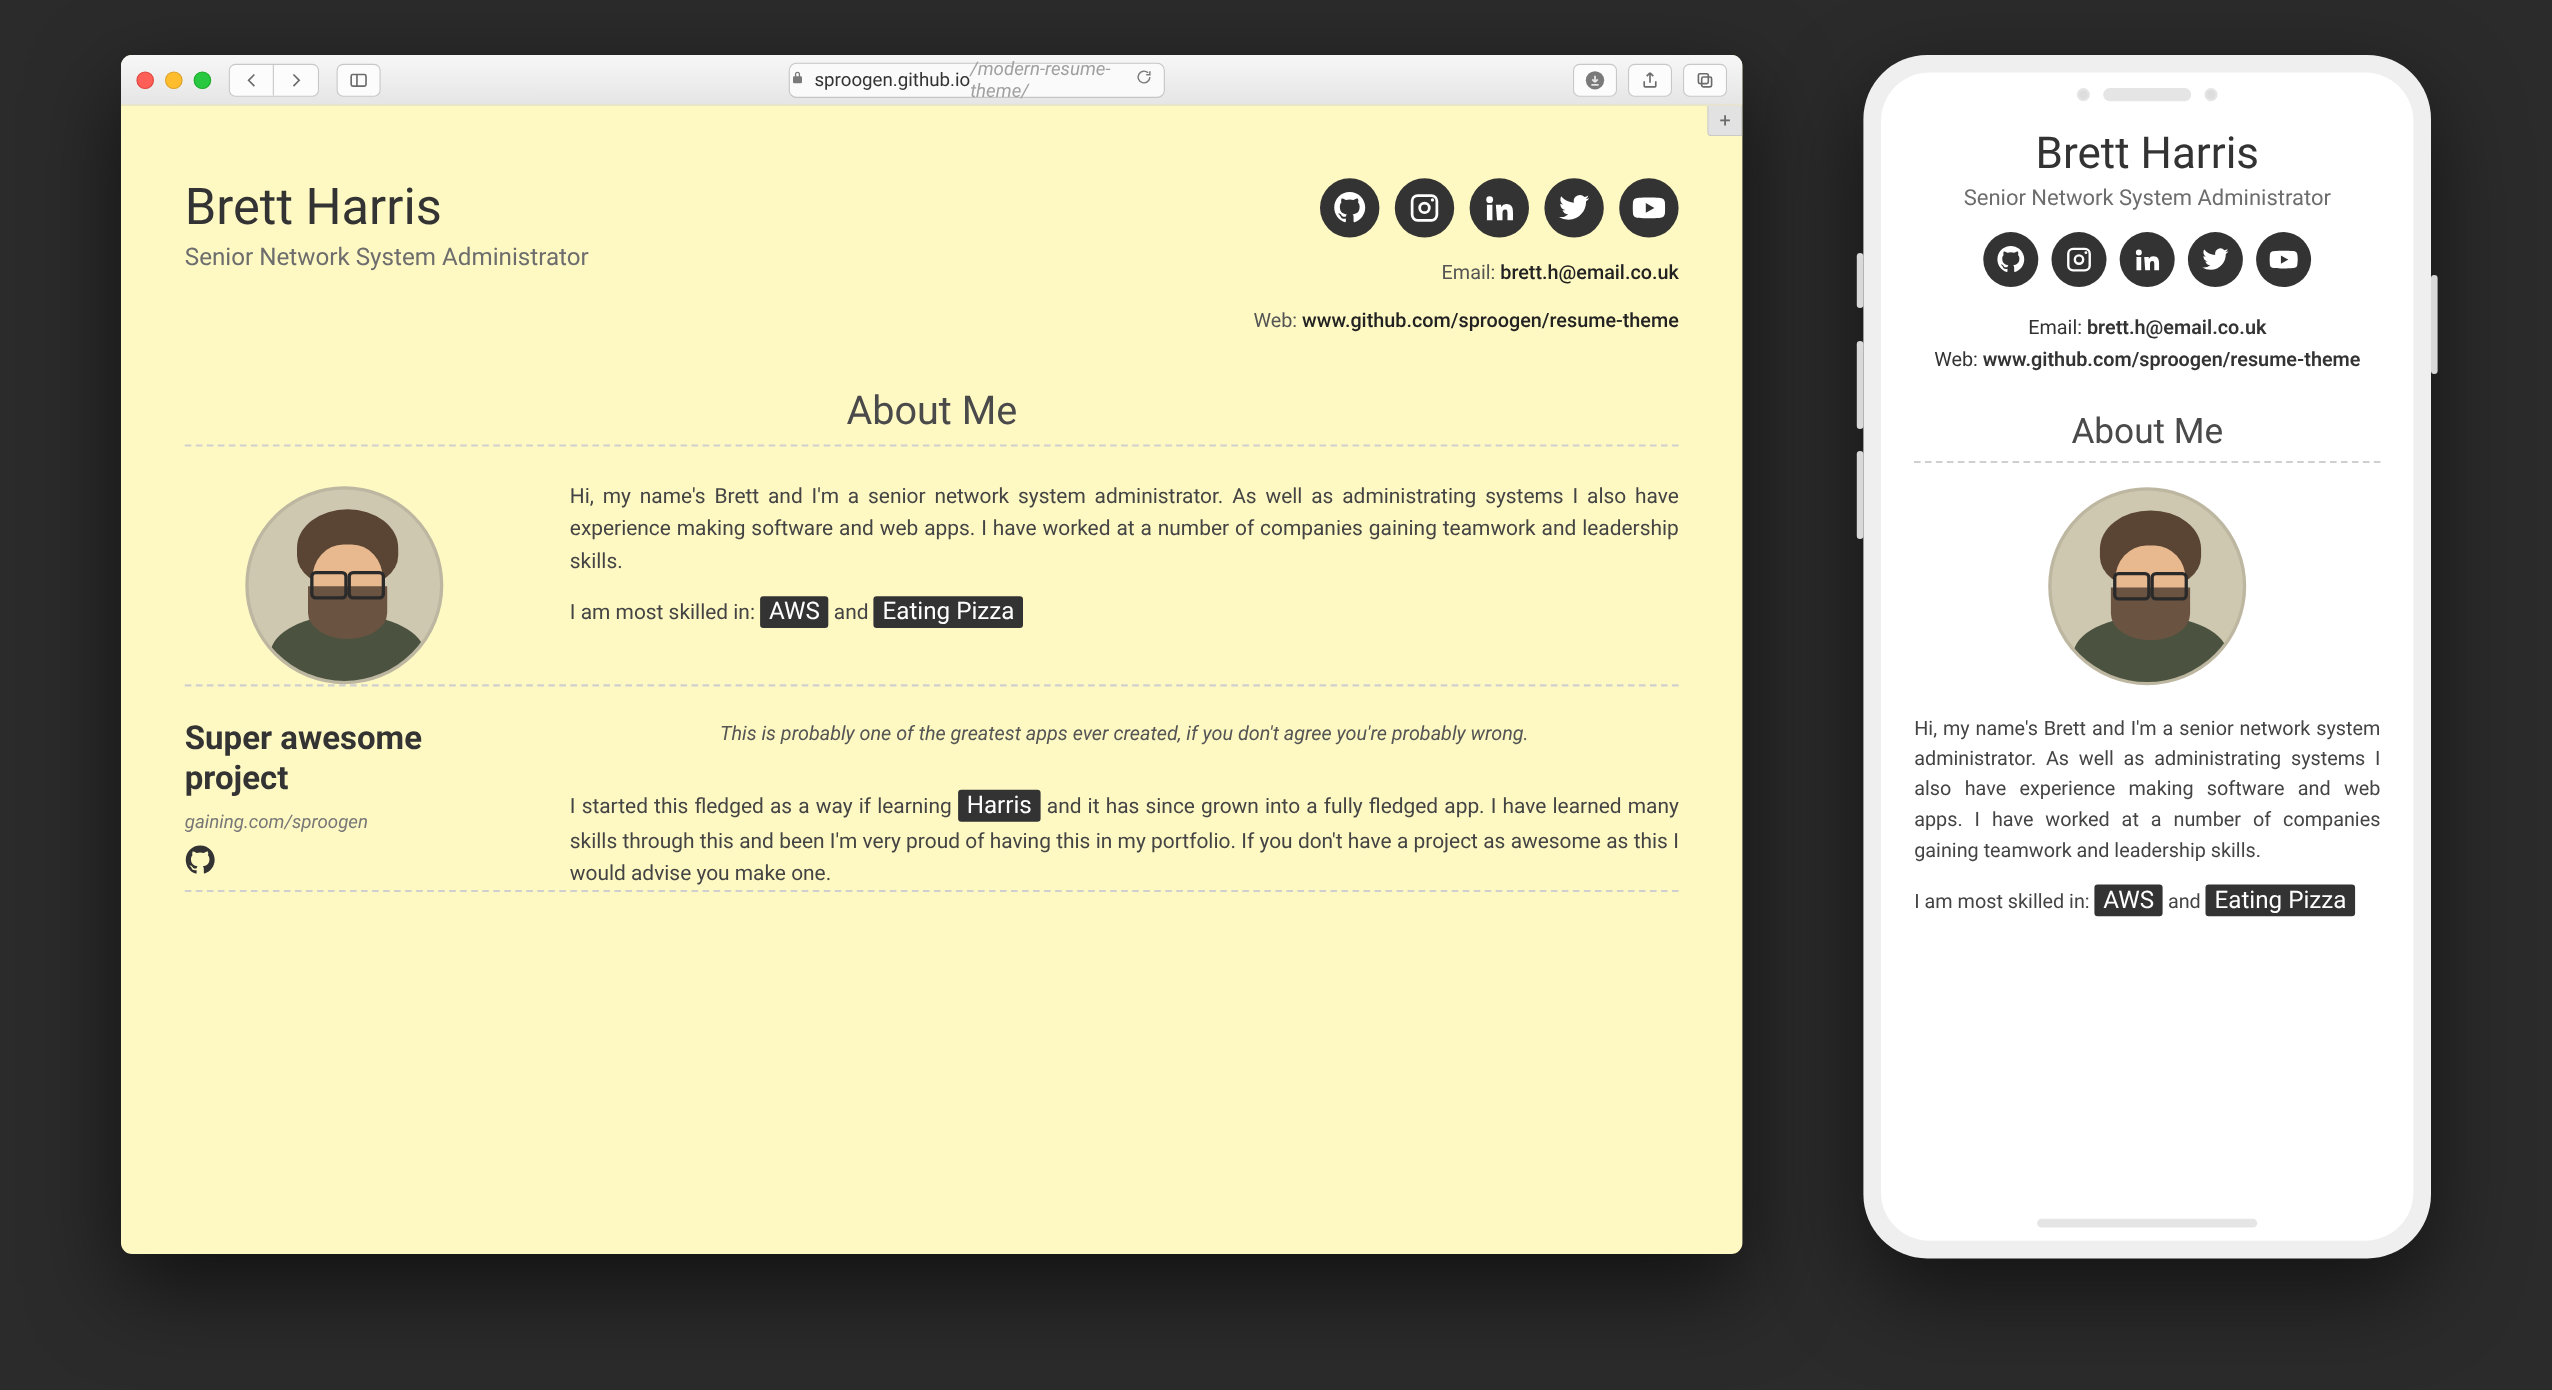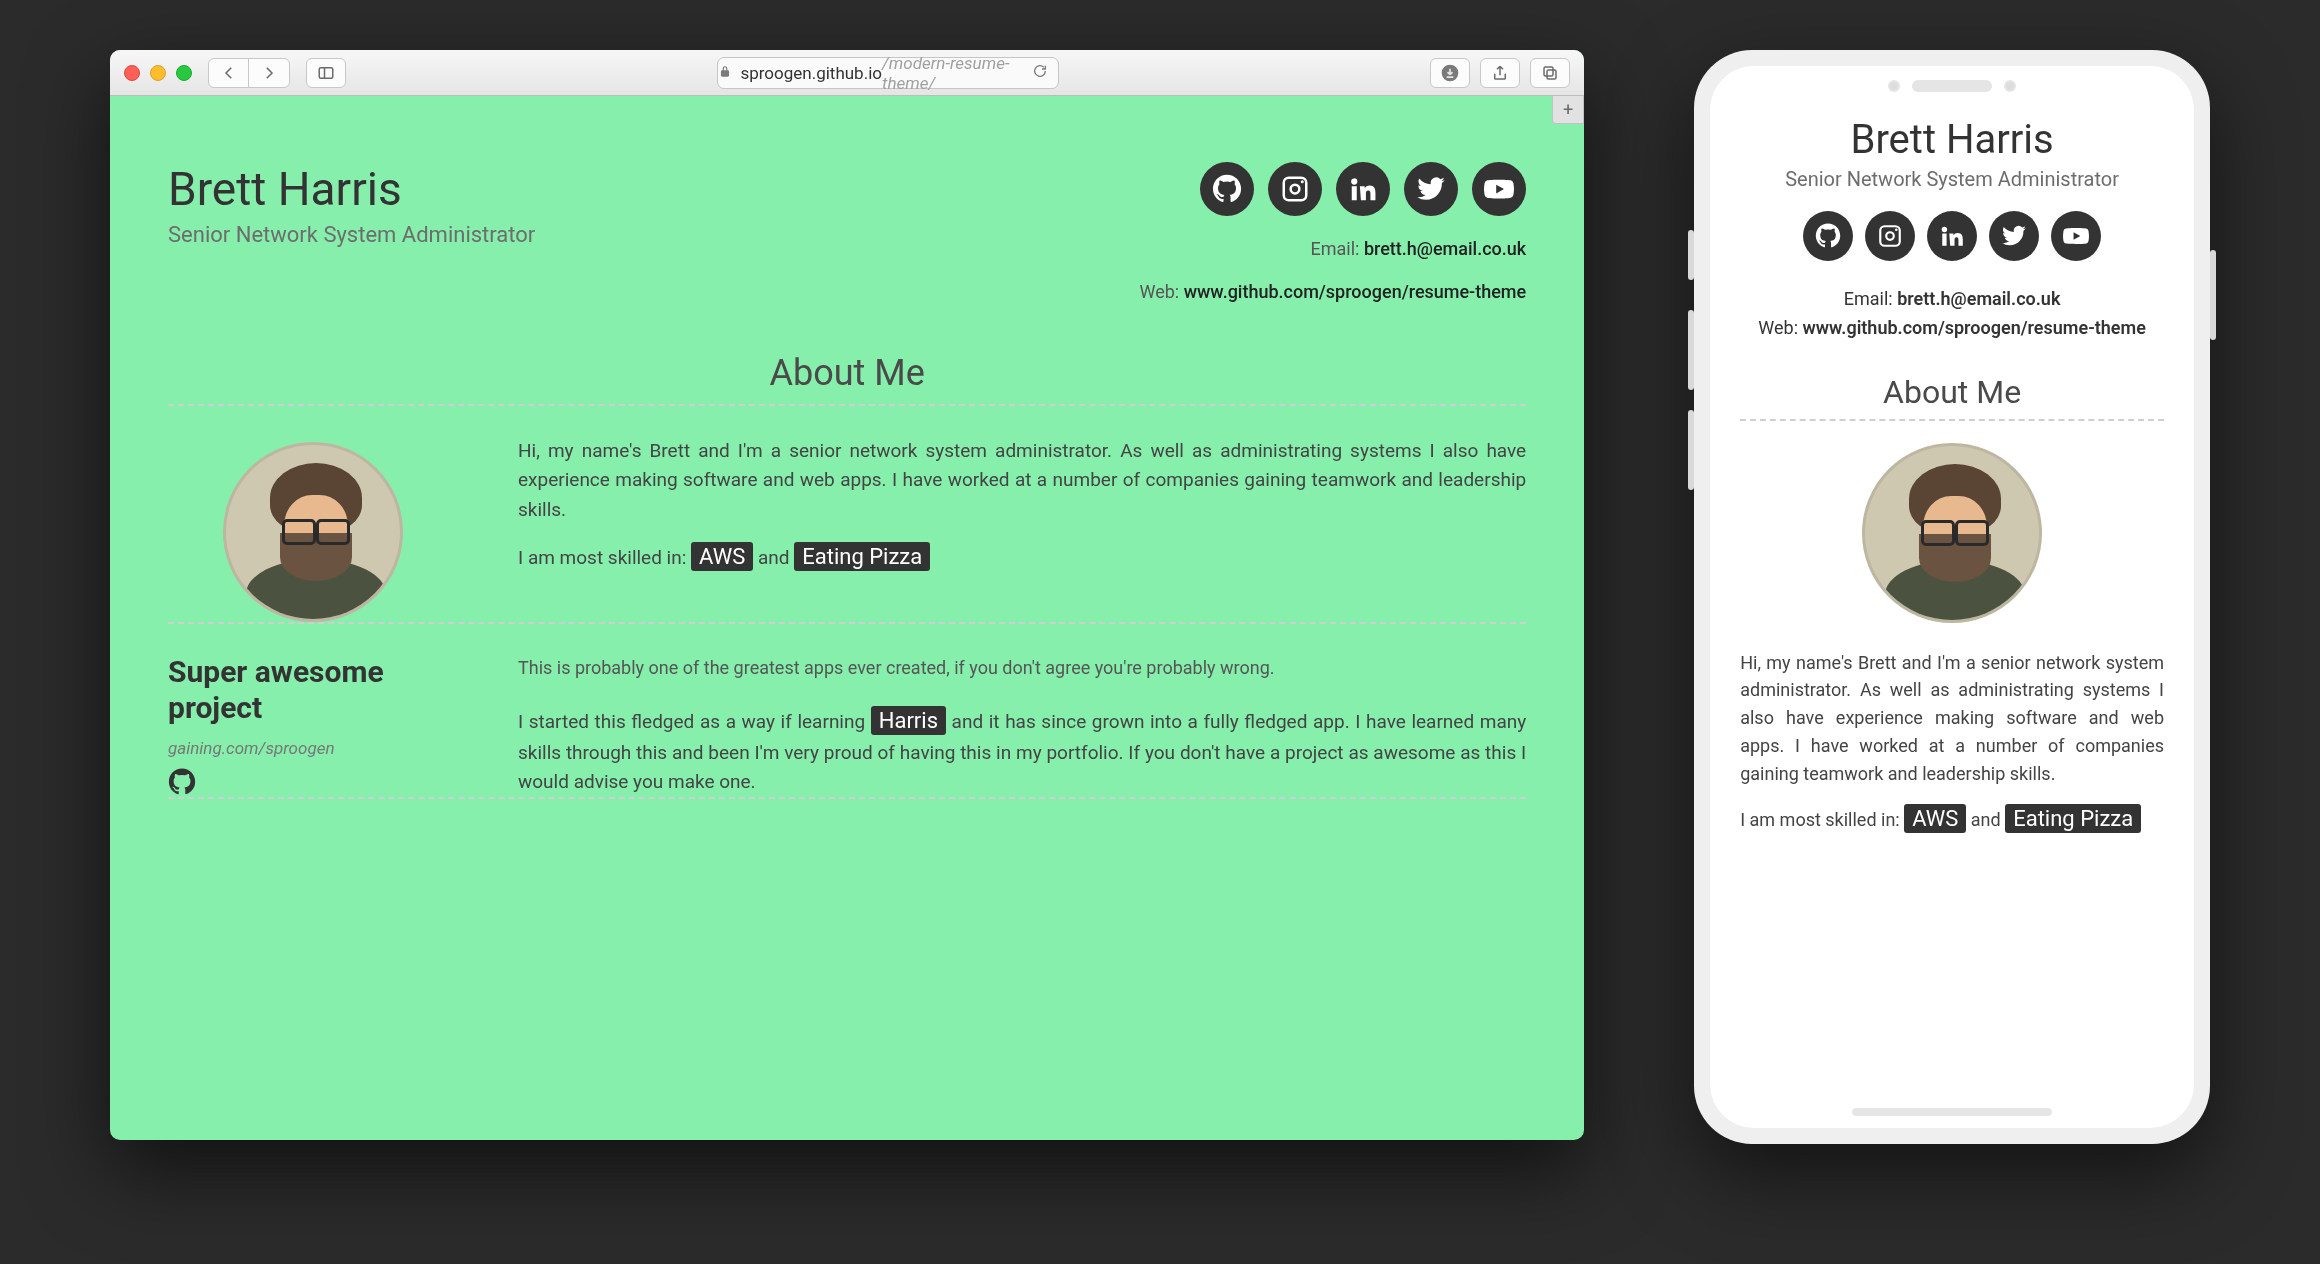--- a/index.html
+++ b/index.html
@@ -11,21 +11,21 @@
     padding: 50px 110px;
     display: flex;
     gap: 110px;
     align-items: flex-start;
   }
 
   
   .desktop-window {
     width: 1487px;
     height: 1090px;
-    background: #86efac;
+    background: #fef9c3;
     border-radius: 10px;
     position: relative;
     display: flex;
     flex-direction: column;
     box-shadow: 0 30px 80px rgba(0,0,0,.6);
   }
   .titlebar {
     height: 46px;
     background: linear-gradient(#f7f7f7,#e5e5e5);
     border-bottom: 1px solid #bdbdbd;
@@ -100,21 +100,21 @@
   .about-text p { margin-bottom:16px; }
   .chip { background:#333; color:#fff; padding:2px 8px; border-radius:3px; font-size:22px; }
 
   .proj-row { display:flex; gap:60px; }
   .proj-left { width:290px; }
   .proj-title { font-size:30px; font-weight:700; color:#333; line-height:1.2; }
   .proj-link { color:#777; font-style:italic; font-size:17px; margin-top:12px; }
   .proj-ghicon { margin-top:10px; width:28px; height:28px; color:#333; }
   .proj-ghicon svg{width:28px;height:28px;fill:#333;}
   .proj-right { flex:1; font-size:19px; line-height:1.55; text-align:justify; color:#444;}
-  .proj-quote { color:#555; font-size:18px; margin-bottom:22px;}
+  .proj-quote { text-align:center; font-style:italic; color:#555; font-size:18px; margin-bottom:34px;}
 
   
   .phone {
     width: 520px;
     height: 1094px;
     background:#efefef;
     border-radius:58px;
     padding:16px;
     box-shadow: 0 30px 80px rgba(0,0,0,.55);
     position:relative;

